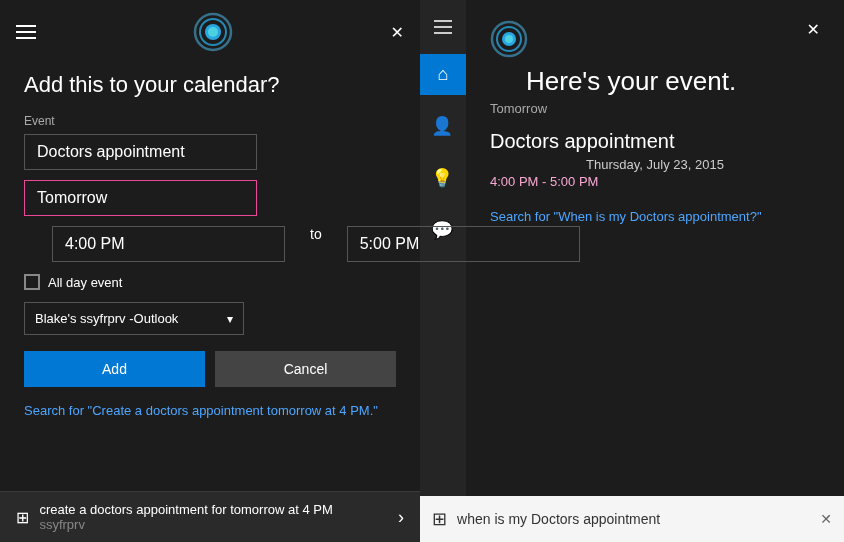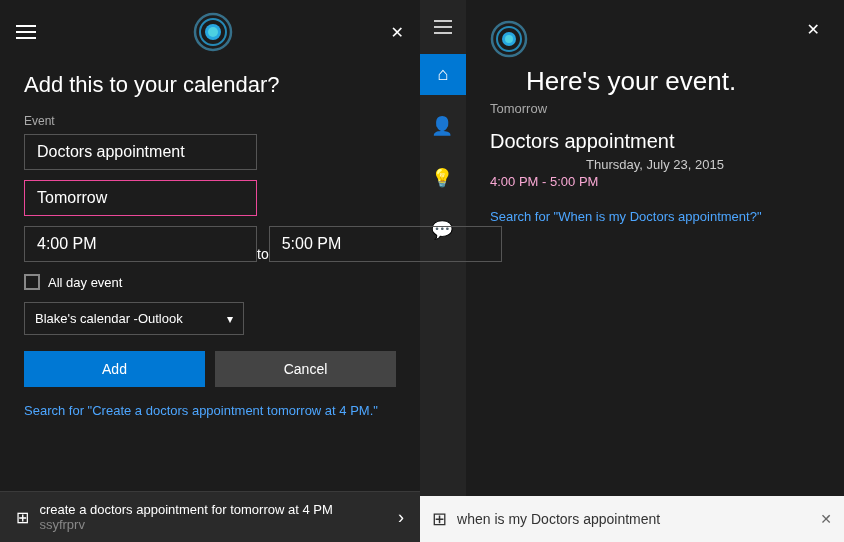--- a/index.html
+++ b/index.html
@@ -78,23 +78,24 @@
       color: #fff;
       font-size: 16px;
       padding: 8px 12px;
       margin-bottom: 10px;
       width: fit-content;
       outline: none;
     }
 
     .time-row {
       display: flex;
-      align-items: flex-end;
-      gap: 0;
+      align-items: flex-start;
+      gap: 25px;
       margin-bottom: 12px;
+      margin-left: 28px;
     }
 
     .time-field {
       background: transparent;
       border: 1px solid #555;
       color: #fff;
       font-size: 16px;
       padding: 8px 12px;
       outline: none;
     }
@@ -398,21 +399,21 @@
     <div class="time-row">
       <input class="time-field" type="text" value="4:00 PM" style="">
       <span class="to-label">to</span>
       <input class="time-field" type="text" value="5:00 PM" style="">
     </div>
     <div class="checkbox-row">
       <input type="checkbox" style="">
       <span class="checkbox-label">All day event</span>
     </div>
     <div class="calendar-dropdown">
-      <span>Blake's calendar -Outlook</span>
+      <span>Blake's ssyfrprv -Outlook</span>
       <span class="dropdown-arrow">▾</span>
     </div>
     <div class="button-row">
       <button class="btn-add">Add</button>
       <button class="btn-cancel">Cancel</button>
     </div>
     <a class="search-link">Search for "Create a doctors appointment tomorrow at 4 PM."</a>
   </div>
 
   <div class="bottom-bar">

